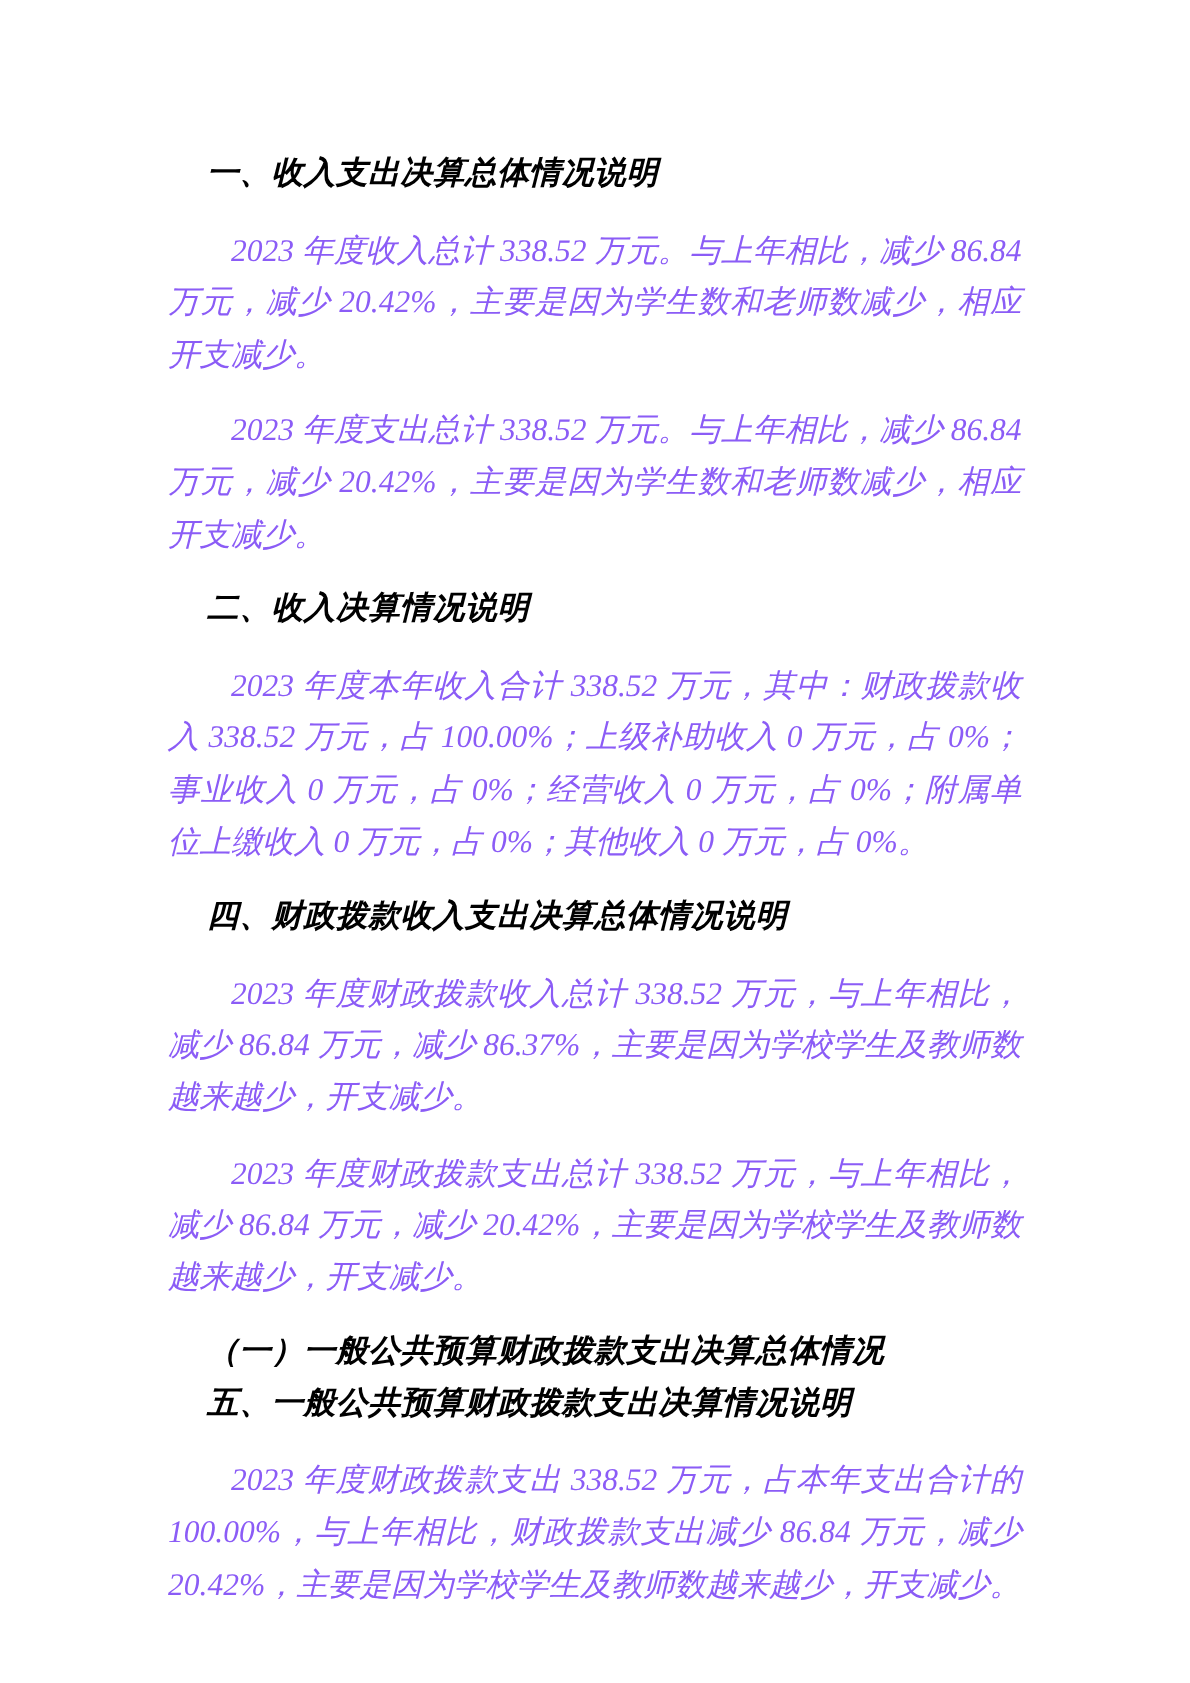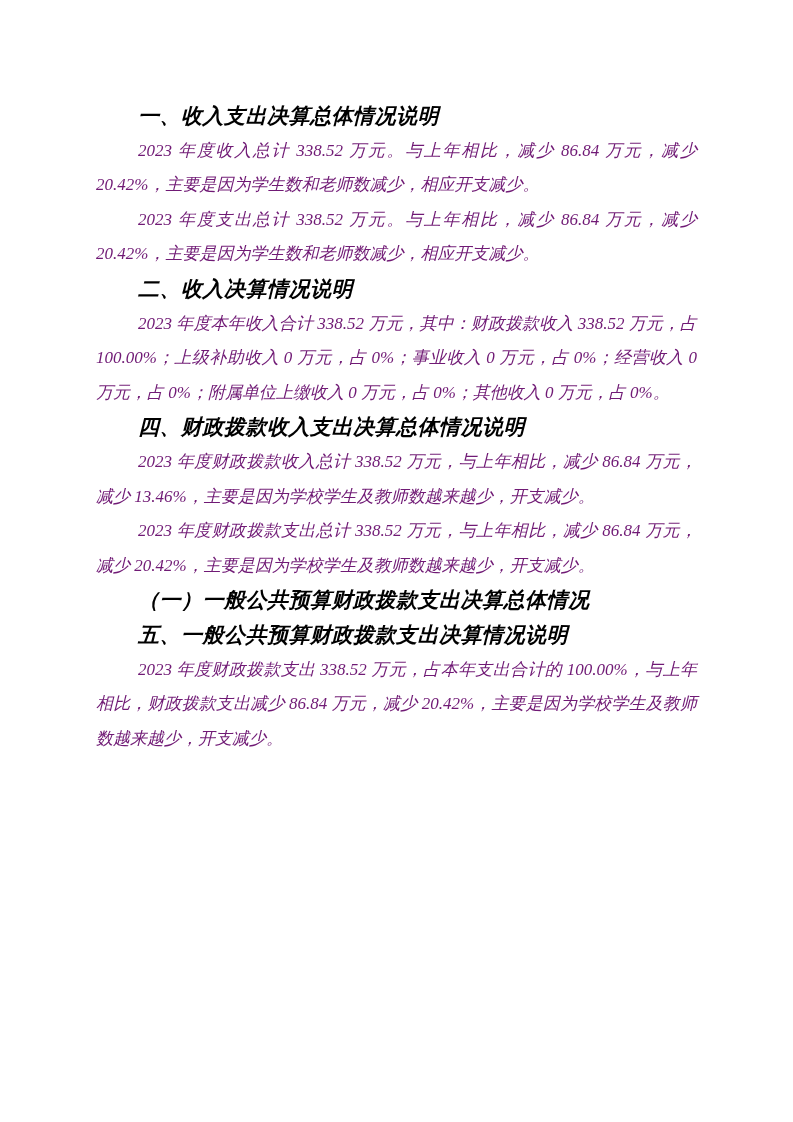--- a/index.html
+++ b/index.html
@@ -30,29 +30,29 @@
     font-family: "Liberation Sans", "DejaVu Sans", sans-serif;
     font-weight: bold;
     font-size: 21px;
     line-height: 34.6px;
     text-indent: 42px;
     color: #000000;
     letter-spacing: 0.5px;
     white-space: nowrap;
   }
   .body-para {
-    margin: 0;
+    margin: 16px;
     font-family: "Liberation Serif", "DejaVu Serif", serif;
     font-weight: normal;
-    font-size: 17px;
+    font-size: 21px;
     line-height: 34.6px;
     text-indent: 42px;
     text-align: justify;
     text-justify: inter-character;
-    color: #701a75;
+    color: #8b5cf6;
   }
 </style>
 </head>
 <body>
 
 <div class="page">
 
   <div class="section">
     <h3 class="sec-heading">一、收入支出决算总体情况说明</h3>
     <p class="body-para">2023 年度收入总计 338.52 万元。与上年相比，减少 86.84 万元，减少 20.42%，主要是因为学生数和老师数减少，相应开支减少。</p>
@@ -60,21 +60,21 @@
   </div>
 
   <div class="section">
     <h3 class="sec-heading">二、收入决算情况说明</h3>
     <p class="body-para">2023 年度本年收入合计 338.52 万元，其中：财政拨款收入 338.52 万元，占 100.00%；上级补助收入 0 万元，占 0%；事业收入 0 万元，占 0%；经营收入 0 万元，占 0%；附属单位上缴收入 0 万元，占 0%；其他收入 0 万元，占 0%。</p>
   </div>
 
 
   <div class="section">
     <h3 class="sec-heading">四、财政拨款收入支出决算总体情况说明</h3>
-    <p class="body-para">2023 年度财政拨款收入总计 338.52 万元，与上年相比，减少 86.84 万元，减少 13.46%，主要是因为学校学生及教师数越来越少，开支减少。</p>
+    <p class="body-para">2023 年度财政拨款收入总计 338.52 万元，与上年相比，减少 86.84 万元，减少 86.37%，主要是因为学校学生及教师数越来越少，开支减少。</p>
     <p class="body-para">2023 年度财政拨款支出总计 338.52 万元，与上年相比，减少 86.84 万元，减少 20.42%，主要是因为学校学生及教师数越来越少，开支减少。</p>
   </div>
 
   <div class="section">
     <h3 class="sec-heading">（一）一般公共预算财政拨款支出决算总体情况</h3>
     <h3 class="sec-heading">五、一般公共预算财政拨款支出决算情况说明</h3>
     <p class="body-para">2023 年度财政拨款支出 338.52 万元，占本年支出合计的 100.00%，与上年相比，财政拨款支出减少 86.84 万元，减少 20.42%，主要是因为学校学生及教师数越来越少，开支减少。</p>
   </div>
 
 </div>

